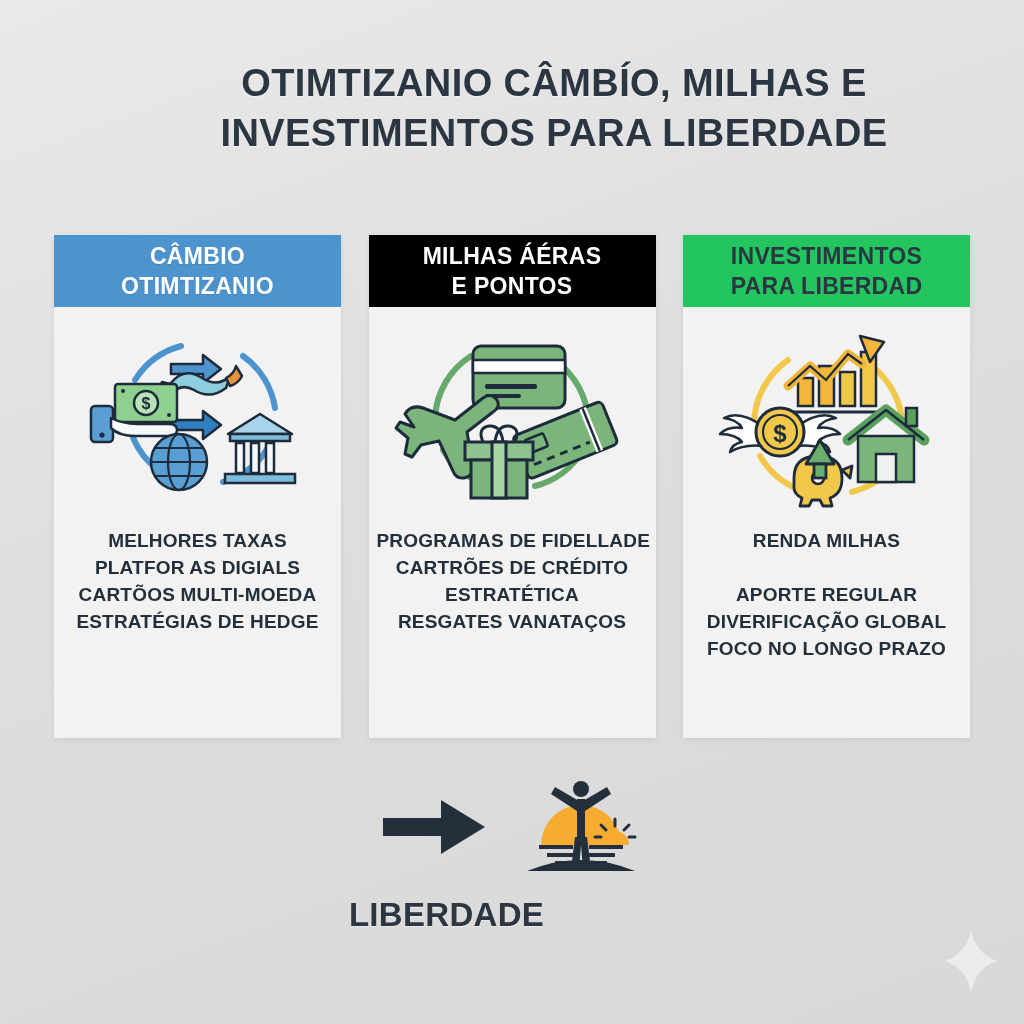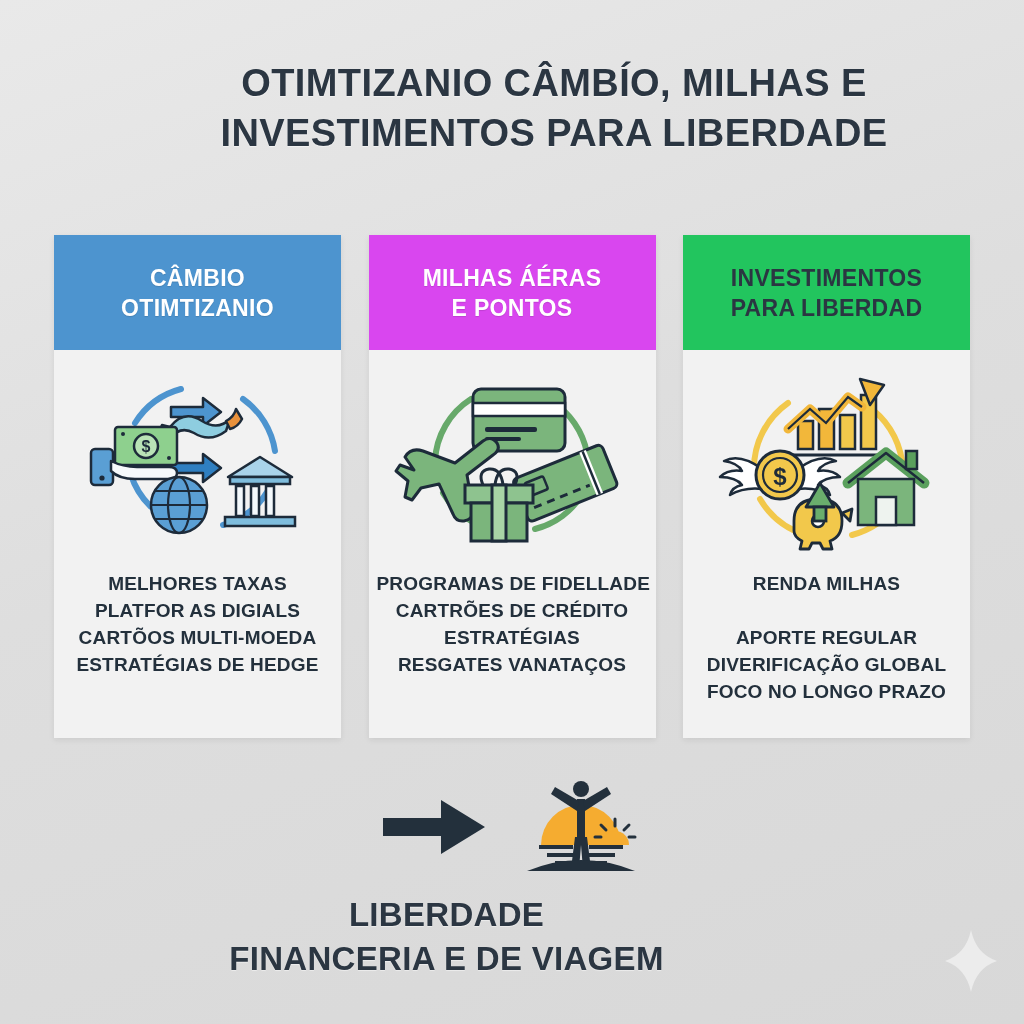--- a/index.html
+++ b/index.html
@@ -48,34 +48,34 @@
   .card {
     width: 287px;
     height: 503px;
     background: #f2f2f2;
     box-shadow: 0 2px 6px rgba(0,0,0,0.08);
     display: flex;
     flex-direction: column;
     overflow: hidden;
   }
   .card-header {
-    height: 115px;
+    height: 72px;
     display: flex;
     align-items: center;
     justify-content: center;
     text-align: center;
     font-weight: bold;
     font-size: 23px;
     line-height: 30px;
     letter-spacing: 0.3px;
     padding: 0 6px;
   }
   .card-header .line { display: block; white-space: nowrap; }
   .hdr-blue   { background: #4d94cf; color: #ffffff; text-shadow: 0 1px 1px rgba(0,0,0,0.12); }
-  .hdr-green  { background: #d946ef; color: #ffffff; text-shadow: 0 1px 1px rgba(0,0,0,0.12); justify-content: center; }
+  .hdr-green  { background: #000000; color: #ffffff; text-shadow: 0 1px 1px rgba(0,0,0,0.12); justify-content: center; }
   .hdr-yellow { background: #22c55e; color: #2b3642; }
 
   .card-icon {
     height: 200px;
     display: flex;
     align-items: center;
     justify-content: center;
     padding-top: 10px;
   }
   .card-list {
@@ -237,21 +237,21 @@
           <path d="M128 120 q6 -14 -6 -16 q-12 -1 -14 16" fill="none" stroke="#1d2b3a" stroke-width="3"></path>
           <rect x="78" y="120" width="68" height="18" fill="#8ec38f" stroke="#1d2b3a" stroke-width="3"></rect>
           <rect x="84" y="138" width="56" height="38" fill="#7bb57c" stroke="#1d2b3a" stroke-width="3"></rect>
           <rect x="105" y="120" width="14" height="56" fill="#a8d4a6" stroke="#1d2b3a" stroke-width="3"></rect>
         </g>
       </svg>
     </div>
     <div class="card-list">
       <span class="item">PROGRAMAS DE FIDELLADE</span>
       <span class="item">CARTRÕES DE CRÉDITO</span>
-      <span class="item">ESTRATÉGIAS</span>
+      <span class="item">ESTRATÉTICA</span>
       <span class="item">RESGATES VANATAÇOS</span>
     </div>
   </div>
 
   <div class="card">
     <div class="card-header hdr-yellow">
       <div>
         <span class="line">INVESTIMENTOS</span>
         <span class="line">PARA LIBERDAD</span>
       </div>
@@ -342,20 +342,19 @@
         <path d="M78 62 h6"></path>
           <path d="M118 62 h-6"></path>
       </g>
       <path d="M10 96 q54 -22 108 0 z" fill="#23303c"></path>
     </svg>
   </span>
 </div>
 
 <div class="outcome-caption">
   <span class="line">LIBERDADE</span>
-  <span class="line">FINANCERIA E DE VIAGEM</span>
 </div>
 
 <span class="sparkle">
   <svg width="56" height="66" viewBox="0 0 56 66" aria-hidden="true">
     <path d="M28 2 q5 24 26 31 q-21 7 -26 31 q-5 -24 -26 -31 q21 -7 26 -31 z" fill="#f3f3f3"></path>
   </svg>
 </span>
 
 </body></html>

